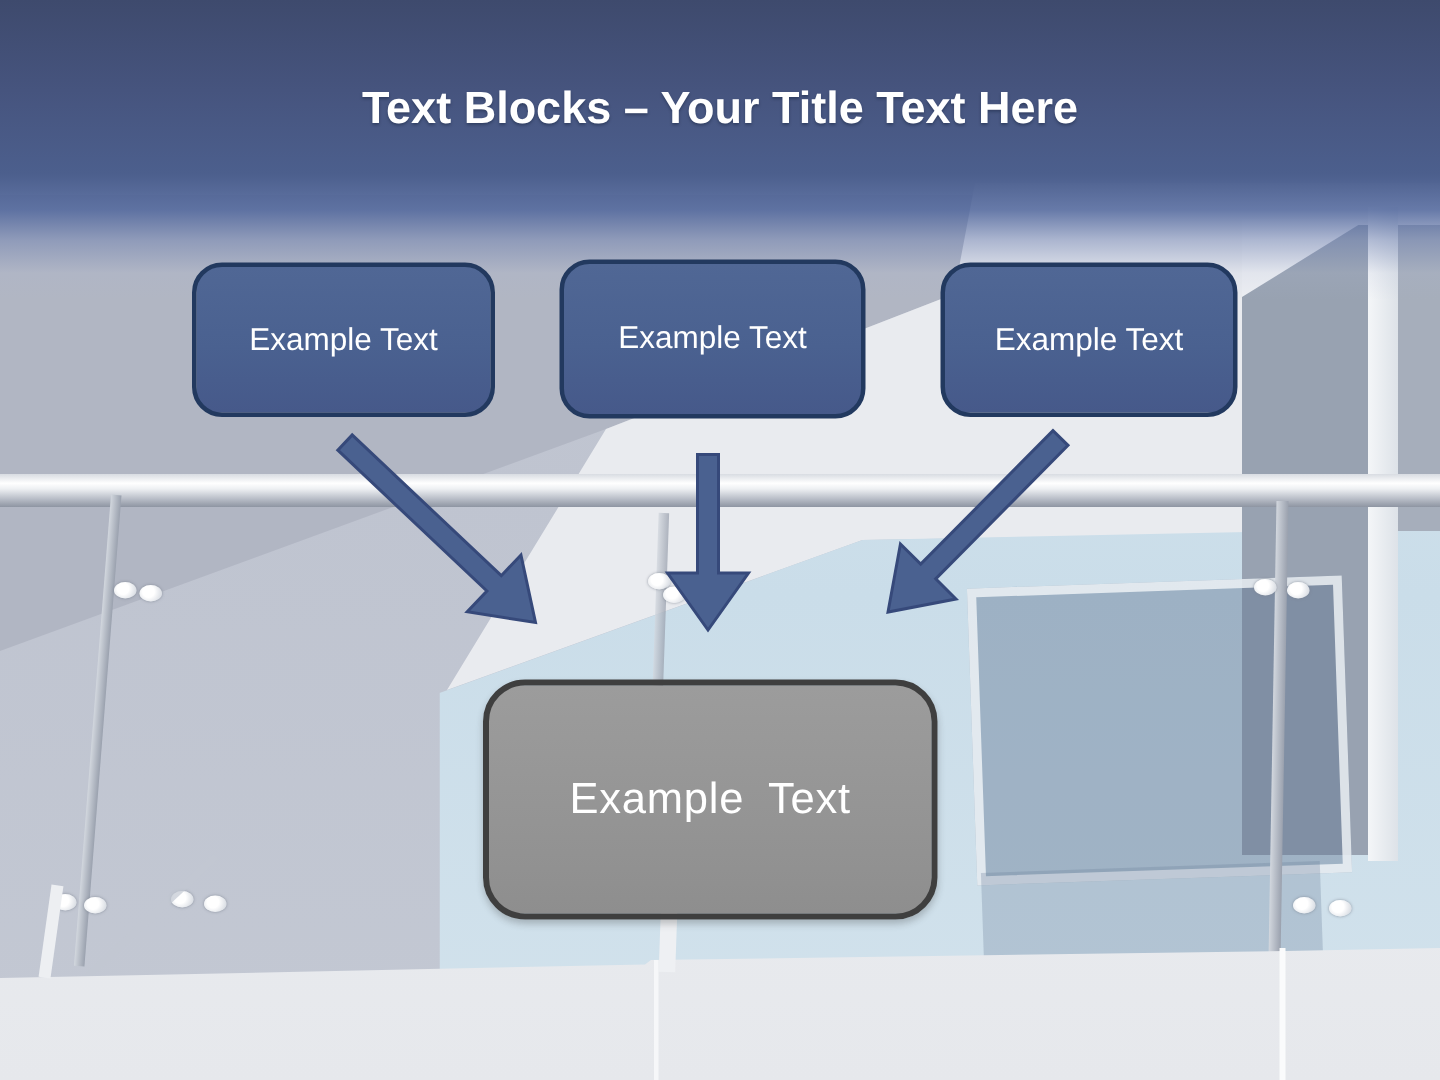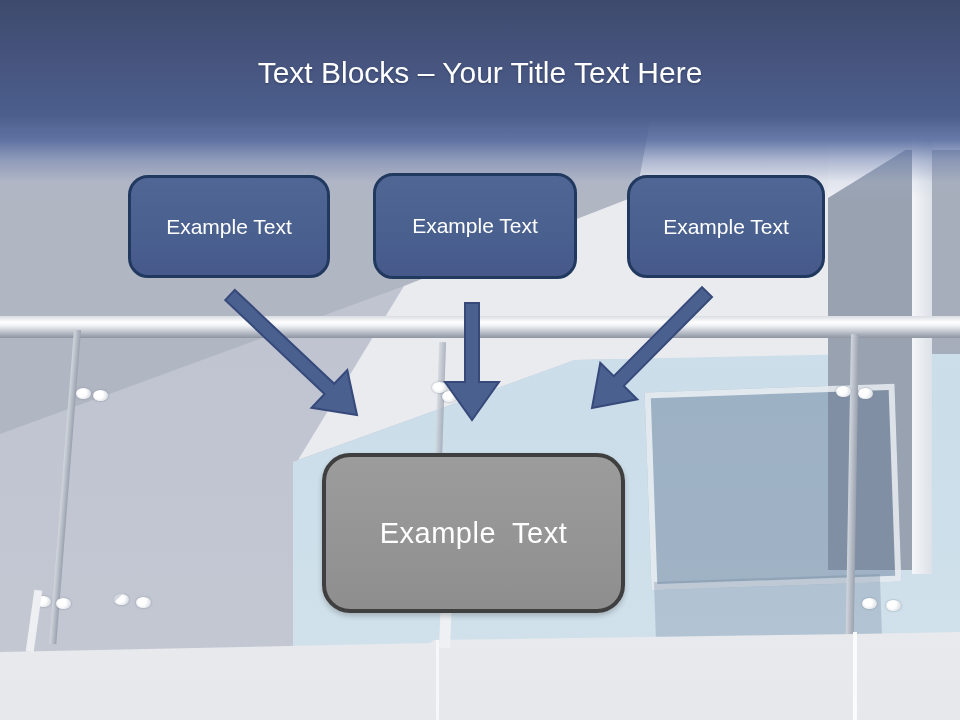--- a/index.html
+++ b/index.html
@@ -45,22 +45,22 @@
   .seam-1{left:853px;top:632px;width:4px;height:88px;}
   .seam-2{left:436px;top:640px;width:3px;height:80px;background:#f6f7f9;}
 
   
   .header-band{position:absolute;left:0;top:0;width:960px;height:200px;z-index:2;
     background:linear-gradient(180deg,#3e4a6d 0%,#46547e 30%,#4c5f8d 58%,
       rgba(80,102,156,0.85) 70%,rgba(110,128,176,0.5) 80%,rgba(170,180,210,0.15) 91%,rgba(195,200,215,0) 100%);}
   .title{position:absolute;left:0;top:52px;width:960px;height:42px;z-index:3;text-align:center;
     font-size:30px;line-height:42px;color:var(--title_text,#ffffff);
     text-shadow:0 1px 2px rgba(10,20,40,0.35);}
-  .title .bold{font-weight:400;}
-  .title .regular{font-weight:400;}
+  .title .bold{font-weight:700;}
+  .title .regular{font-weight:700;}
 
   
   .arrows-svg{position:absolute;left:0;top:0;z-index:4;}
   .arrow-poly{fill:var(--arrow_fill,#4a6190);stroke:var(--arrow_edge,#36497a);stroke-width:2;stroke-linejoin:miter;}
 
   .text-block{position:absolute;z-index:5;border-radius:20px;
     background:linear-gradient(180deg,#506795 0%,var(--box_fill,#4a6190) 55%,#46598a 100%);
     border:3px solid var(--box_border,#22395f);
     display:flex;align-items:center;justify-content:center;
     color:var(--block_text,#ffffff);font-size:21px;box-sizing:border-box;}

